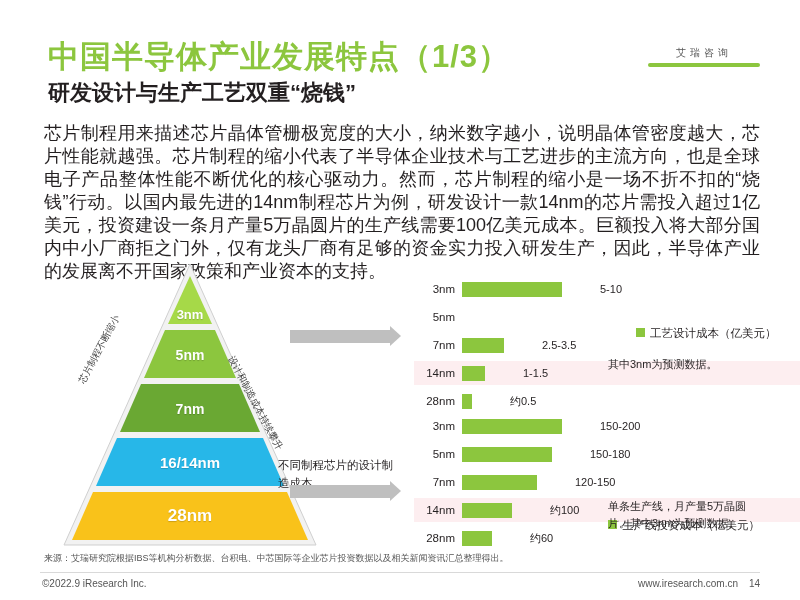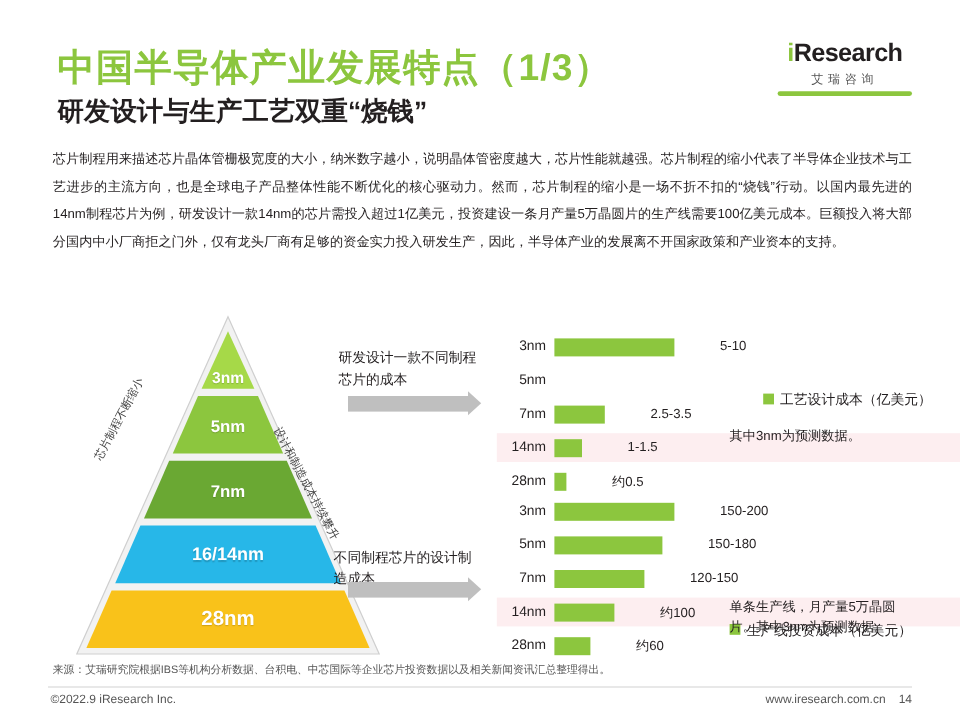--- a/index.html
+++ b/index.html
@@ -45,34 +45,34 @@
     font-weight: bold;
     color: #231f20;
     letter-spacing: -0.5px;
     line-height: 1;
   }
   .logo-text .i { color: #8cc63e; }
   .logo-cn {
     font-size: 10px;
     letter-spacing: 4px;
     color: #555;
-    margin-top: 4px;
+    margin-top: 12px;
   }
   .logo-bar {
     margin-top: 3px;
     height: 4px;
     background: #8cc63e;
     border-radius: 2px;
   }
   
   .para {
     position: absolute;
     left: 44px; top: 122px;
     width: 716px;
-    font-size: 11px;
+    font-size: 18px;
     line-height: 23px;
     color: #231f20;
     text-align: justify;
   }
   
   .chart-title {
     position: absolute;
     left: 0; right: 0; top: 238px;
     text-align: center;
     font-size: 14px;
@@ -225,21 +225,20 @@
 </style>
 </head>
 <body>
 
 <div class="page">
 
   <div class="title-main">中国半导体产业发展特点（1/3）</div>
   <div class="title-sub">研发设计与生产工艺双重“烧钱”</div>
 
   <div class="logo">
-    <div class="logo-text"><span class="i">i</span><span>Research</span></div>
     <div class="logo-cn">艾瑞咨询</div>
     <div class="logo-bar"></div>
   </div>
 
   <div class="para">芯片制程用来描述芯片晶体管栅极宽度的大小，纳米数字越小，说明晶体管密度越大，芯片性能就越强。芯片制程的缩小代表了半导体企业技术与工艺进步的主流方向，也是全球电子产品整体性能不断优化的核心驱动力。然而，芯片制程的缩小是一场不折不扣的“烧钱”行动。以国内最先进的14nm制程芯片为例，研发设计一款14nm的芯片需投入超过1亿美元，投资建设一条月产量5万晶圆片的生产线需要100亿美元成本。巨额投入将大部分国内中小厂商拒之门外，仅有龙头厂商有足够的资金实力投入研发生产，因此，半导体产业的发展离不开国家政策和产业资本的支持。</div>
 
 
   <div class="pyramid-wrap">
     <svg width="260" height="285" viewBox="0 0 260 285">
 
@@ -267,21 +266,20 @@
     <div class="pyr-layer" style="left:36px; top:191px; width:188px; height:18px;">
       <span class="pyr-label" style="font-size:15px">16/14nm</span>
     </div>
     <div class="pyr-layer" style="left:12px; top:245px; width:236px; height:18px;">
       <span class="pyr-label" style="font-size:17px">28nm</span>
     </div>
     <div class="axis-label axis-left">芯片制程不断缩小</div>
     <div class="axis-label axis-right">设计和制造成本持续攀升</div>
   </div>
 
-  <div class="annot" style="left:282px; top:290px;">研发设计一款不同制程芯片的成本</div>
   <div class="arrow" style="left:290px; top:330px; width:100px;"></div>
 
   <div class="annot" style="left:278px; top:456px;">不同制程芯片的设计制造成本</div>
   <div class="arrow" style="left:290px; top:485px; width:100px;"></div>
 
   <div class="bars" style="left:420px; top:278px; width:300px;">
     <div class="bar-row">
       <div class="bar-cat">3nm</div>
       <div class="bar-track">
         <div class="bar" style="width:100px"></div>

